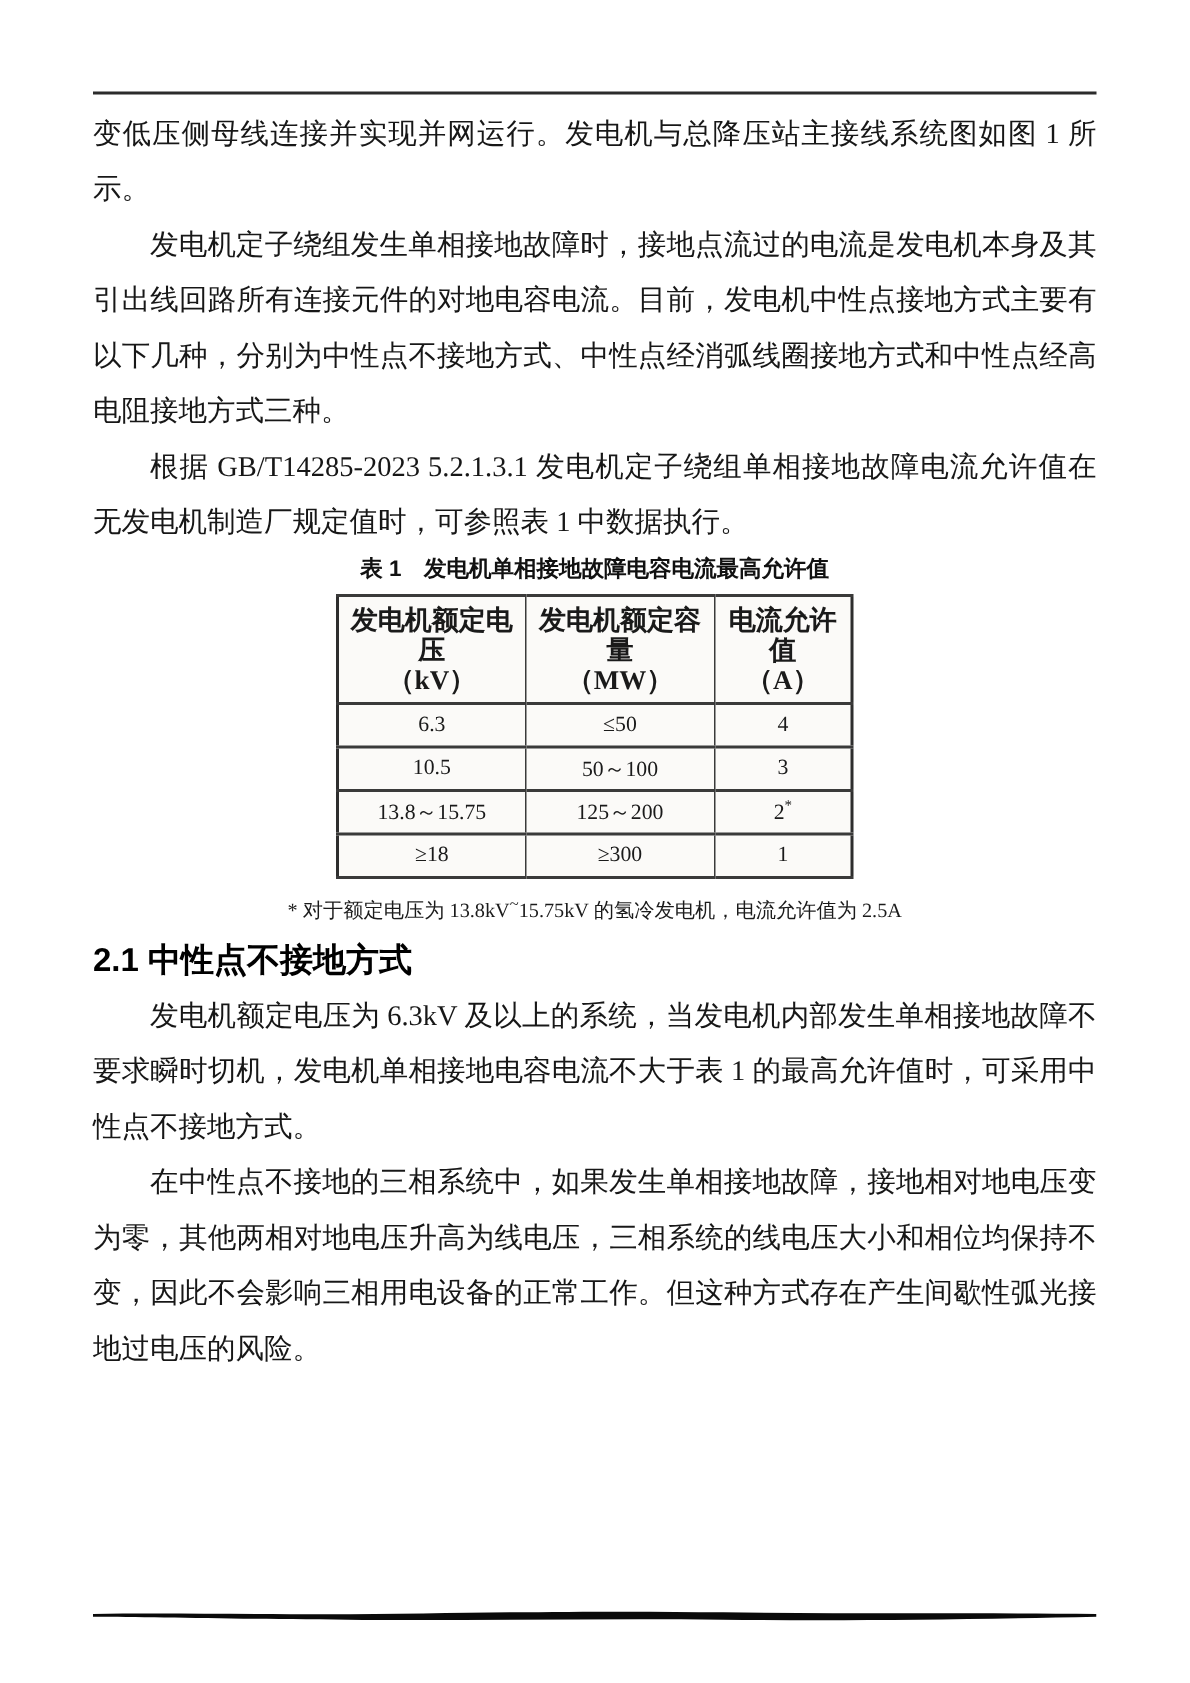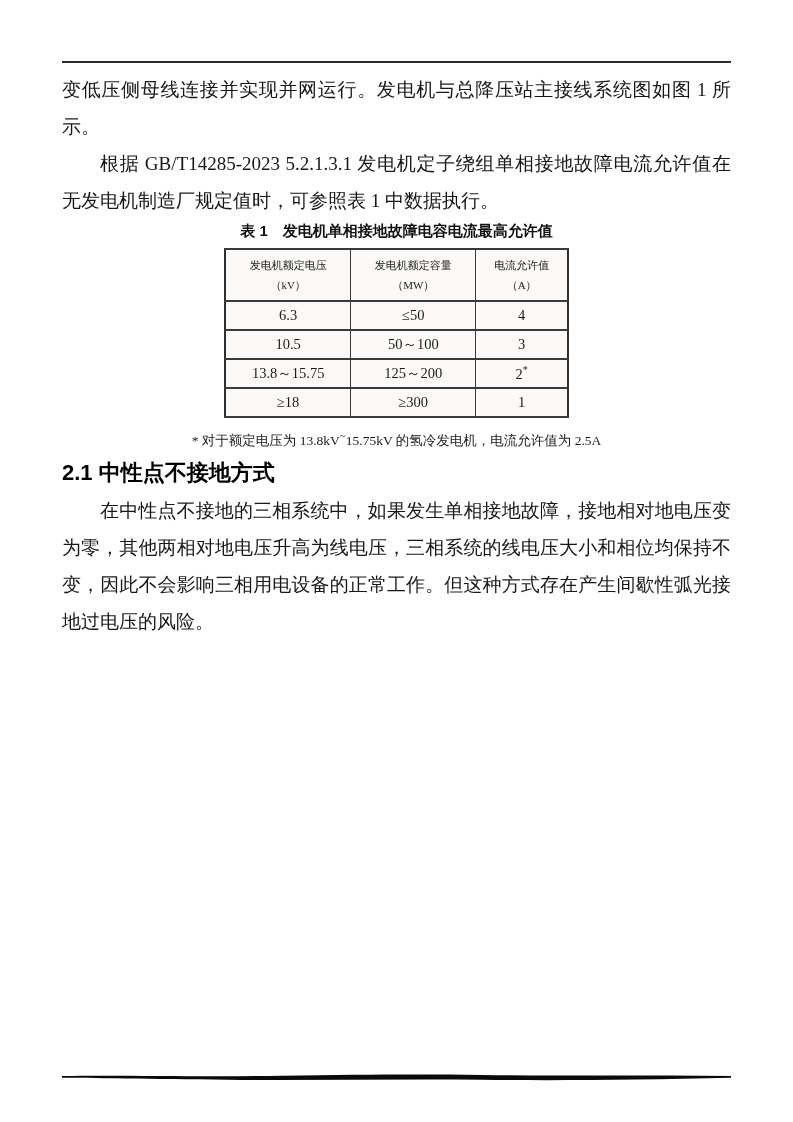--- a/index.html
+++ b/index.html
@@ -72,22 +72,22 @@
   table.t1 th, table.t1 td {
     border-left: 1.5px solid #3a3a3a;
     border-right: 1.5px solid #3a3a3a;
     border-top: 2px solid #3a3a3a;
     border-bottom: 2px solid #3a3a3a;
     text-align: center;
     vertical-align: middle;
     color: #1a1a1a;
   }
   table.t1 th {
-    font-weight: normal;
-    font-size: 11px;
+    font-weight: bold;
+    font-size: 18px;
     line-height: 20px;
     padding: 5px 2px;
   }
   table.t1 td {
     font-size: 14.5px;
     height: 29px;
   }
   table.t1 td sup { font-size: 10px; }
   .tbl-footnote {
     font-size: 13.5px;
@@ -123,20 +123,21 @@
 <div class="page">
 
   <header>
     <div class="header-rule"></div>
   </header>
 
   <main>
     <p class="body no-indent">变低压侧母线连接并实现并网运行。发电机与总降压站主接线系统图如图 1 所示。</p>
 
 
+    <p class="body">发电机定子绕组发生单相接地故障时，接地点流过的电流是发电机本身及其引出线回路所有连接元件的对地电容电流。目前，发电机中性点接地方式主要有以下几种，分别为中性点不接地方式、中性点经消弧线圈接地方式和中性点经高电阻接地方式三种。</p>
     <p class="body">根据 GB/T14285-2023 5.2.1.3.1 发电机定子绕组单相接地故障电流允许值在无发电机制造厂规定值时，可参照表 1 中数据执行。</p>
 
     <div class="tbl-caption">表 1　发电机单相接地故障电容电流最高允许值</div>
 
     <table class="t1">
       <thead>
         <tr id="t1-head">
             <th>
               <div>发电机额定电压</div>
               <div>（kV）</div>
@@ -172,20 +173,21 @@
             <td>≥300</td>
             <td>1</td>
           </tr>
         </tbody>
     </table>
 
     <div class="tbl-footnote"><span>* 对于额定电压为 13.8kV</span><span class="sup-tilde">~</span><span>15.75kV 的氢冷发电机，电流允许值为 2.5A</span></div>
 
     <h3 class="subsec">2.1 中性点不接地方式</h3>
 
+    <p class="body">发电机额定电压为 6.3kV 及以上的系统，当发电机内部发生单相接地故障不要求瞬时切机，发电机单相接地电容电流不大于表 1 的最高允许值时，可采用中性点不接地方式。</p>
     <p class="body">在中性点不接地的三相系统中，如果发生单相接地故障，接地相对地电压变为零，其他两相对地电压升高为线电压，三相系统的线电压大小和相位均保持不变，因此不会影响三相用电设备的正常工作。但这种方式存在产生间歇性弧光接地过电压的风险。</p>
   </main>
 
   <footer>
     <div class="footer-bar">
       <svg viewBox="0 0 669 10" preserveAspectRatio="none">
         <path fill="#0a0a0a" d="M0,3.4 C60,2.2 140,4.6 220,3.0 C300,1.6 360,1.1 420,2.1 C500,3.4 580,2.2 669,3.3 L669,5.3 C580,7.5 500,8.6 420,7.5 C340,6.4 260,8.3 180,7.7 C100,7.1 40,5.7 0,5.4 Z"></path>
       </svg>
     </div>
   </footer>

